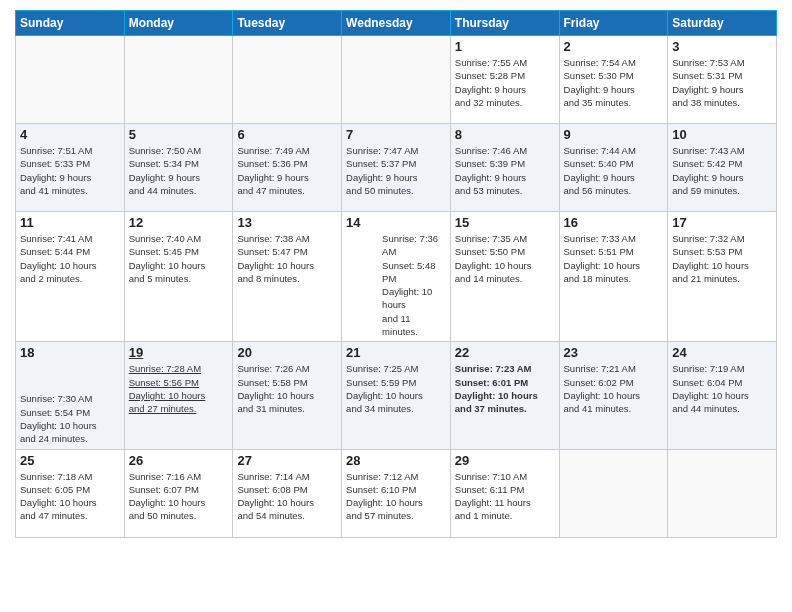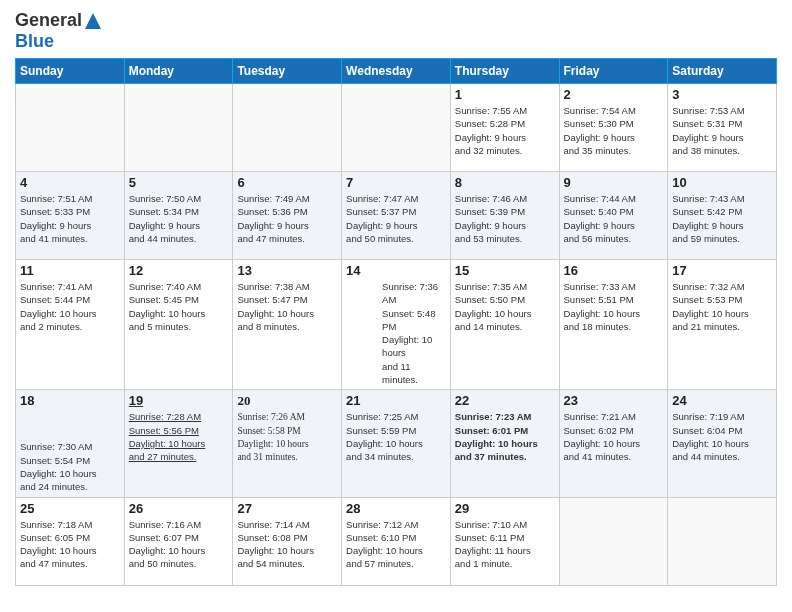--- a/index.html
+++ b/index.html
@@ -75,35 +75,20 @@
     .day-info {
       font-size: 9.5px;
       line-height: 1.4;
       color: #333;
     }
   </style>
 </head>
 <body>
 
 <div class="page">
-  <div class="header">
-    <div class="logo">
-      <div style="display:flex;align-items:center;">
-        <span style="font-size:18px;font-weight:bold;color:#333;">General</span>
-        <svg width="20" height="20" viewBox="0 0 20 20" style="margin-left:1px;">
-          <polygon points="10,2 18,18 2,18" fill="#1a6eb5"></polygon>
-        </svg>
-      </div>
-      <span style="font-size:18px;font-weight:bold;color:#1a6eb5;">Blue</span>
-    </div>
-    <div class="title-area">
-      <div class="month-title"></div>
-      <div class="location"></div>
-    </div>
-  </div>
 
   <table class="calendar">
     <thead>
       <tr id="header-row">
           <th>Sunday</th>
           <th>Monday</th>
           <th>Tuesday</th>
           <th>Wednesday</th>
           <th>Thursday</th>
           <th>Friday</th>
@@ -248,21 +233,21 @@
 Daylight: 10 hours
 and 24 minutes.</div>
           </td>
           <td style="background: rgb(240, 244, 249); text-decoration: underline;">
             <div class="day-number">19</div>
             <div class="day-info" style="white-space: pre-line;">Sunrise: 7:28 AM
 Sunset: 5:56 PM
 Daylight: 10 hours
 and 27 minutes.</div>
           </td>
-          <td style="background: rgb(240, 244, 249); font-family: Liberation Serif, serif;">
+          <td style="background: rgb(240, 244, 249);">
             <div class="day-number">20</div>
             <div class="day-info" style="white-space: pre-line;">Sunrise: 7:26 AM
 Sunset: 5:58 PM
 Daylight: 10 hours
 and 31 minutes.</div>
           </td>
           <td style="background: rgb(240, 244, 249);">
             <div class="day-number">21</div>
             <div class="day-info" style="white-space: pre-line;">Sunrise: 7:25 AM
 Sunset: 5:59 PM

